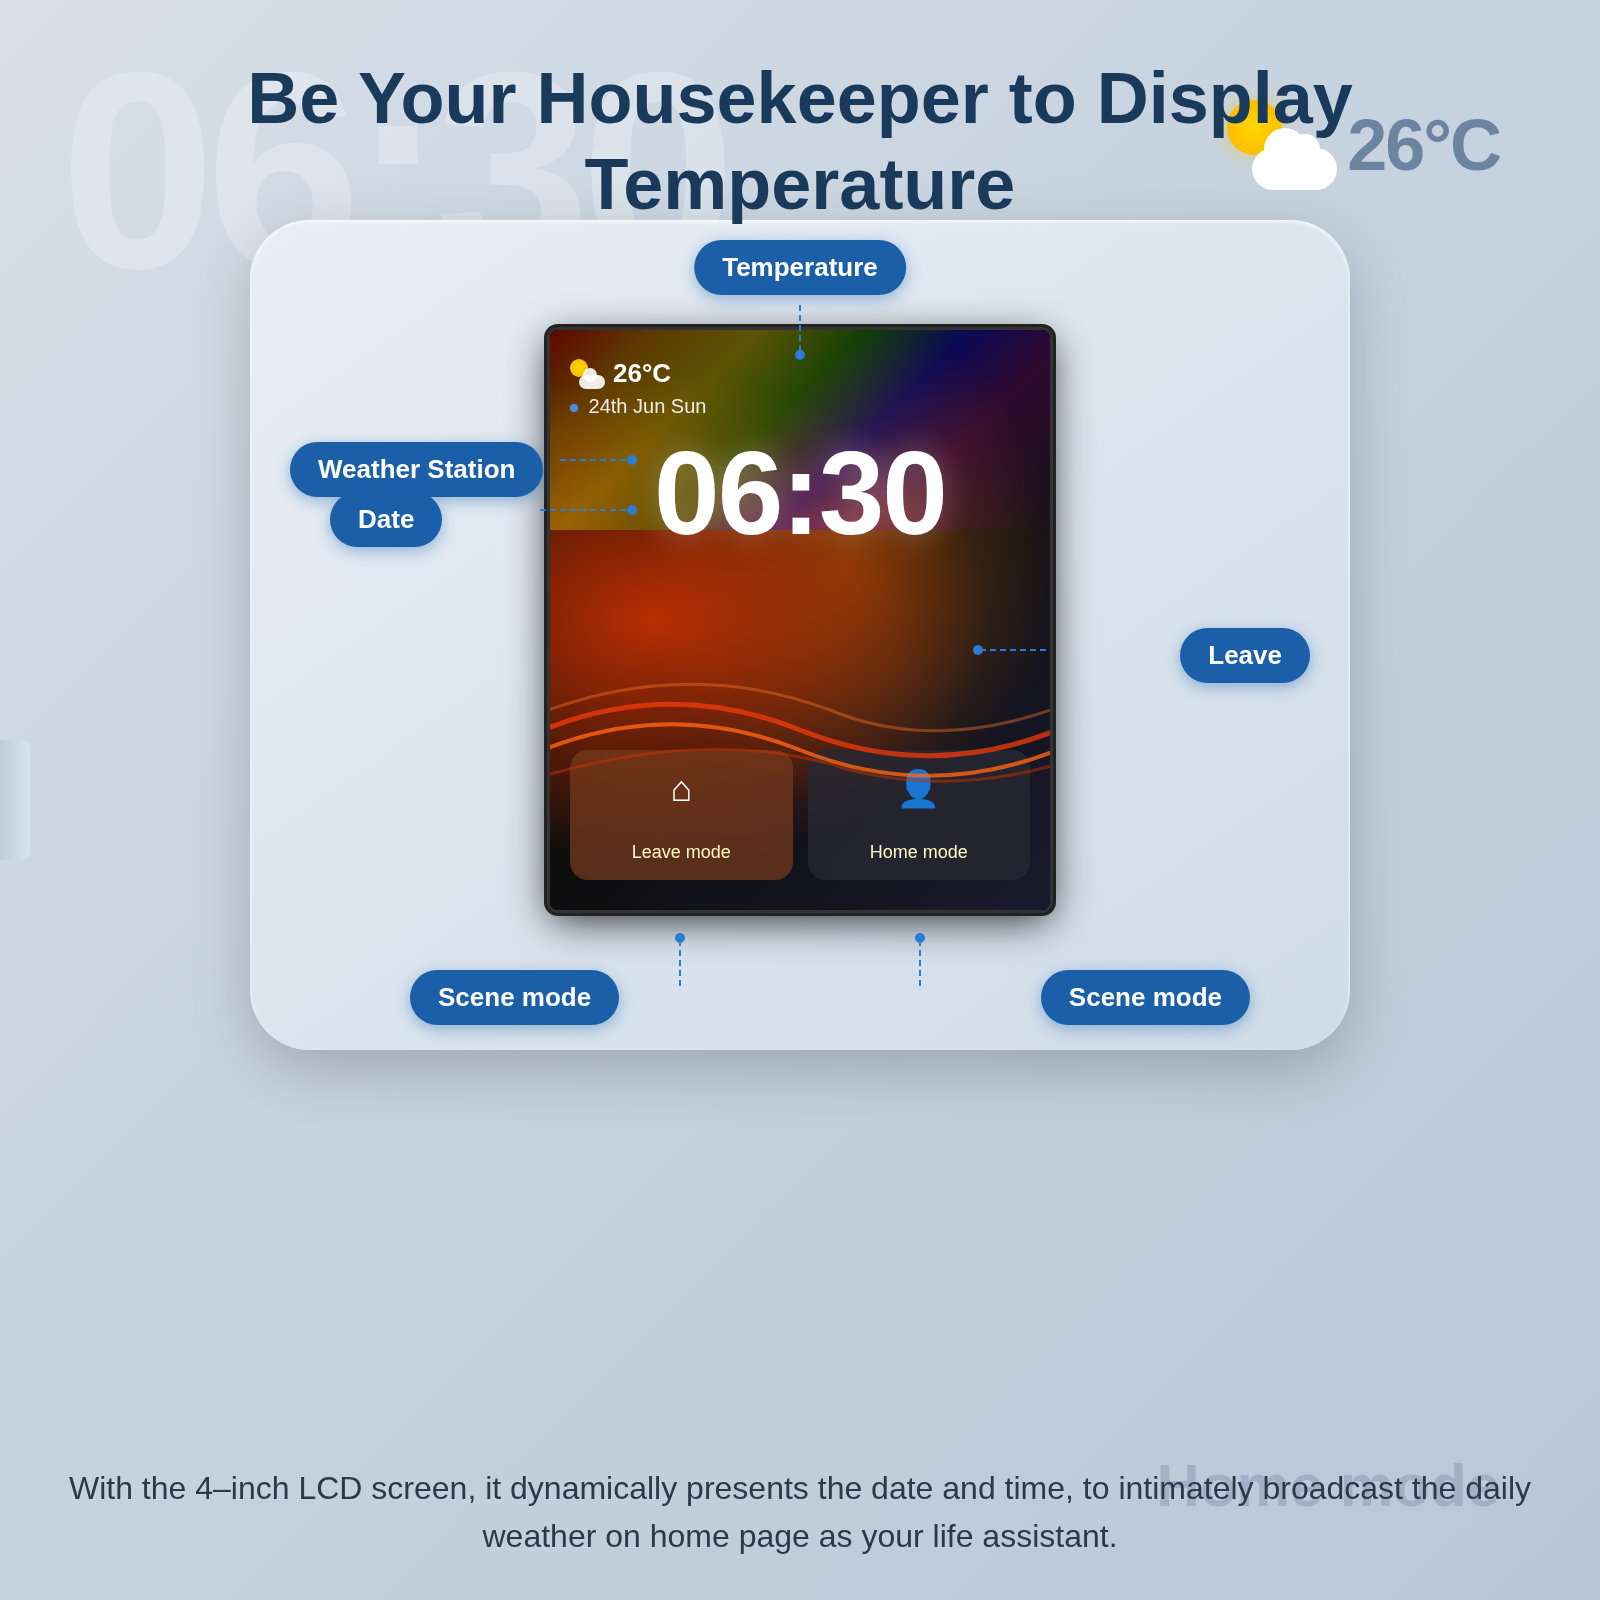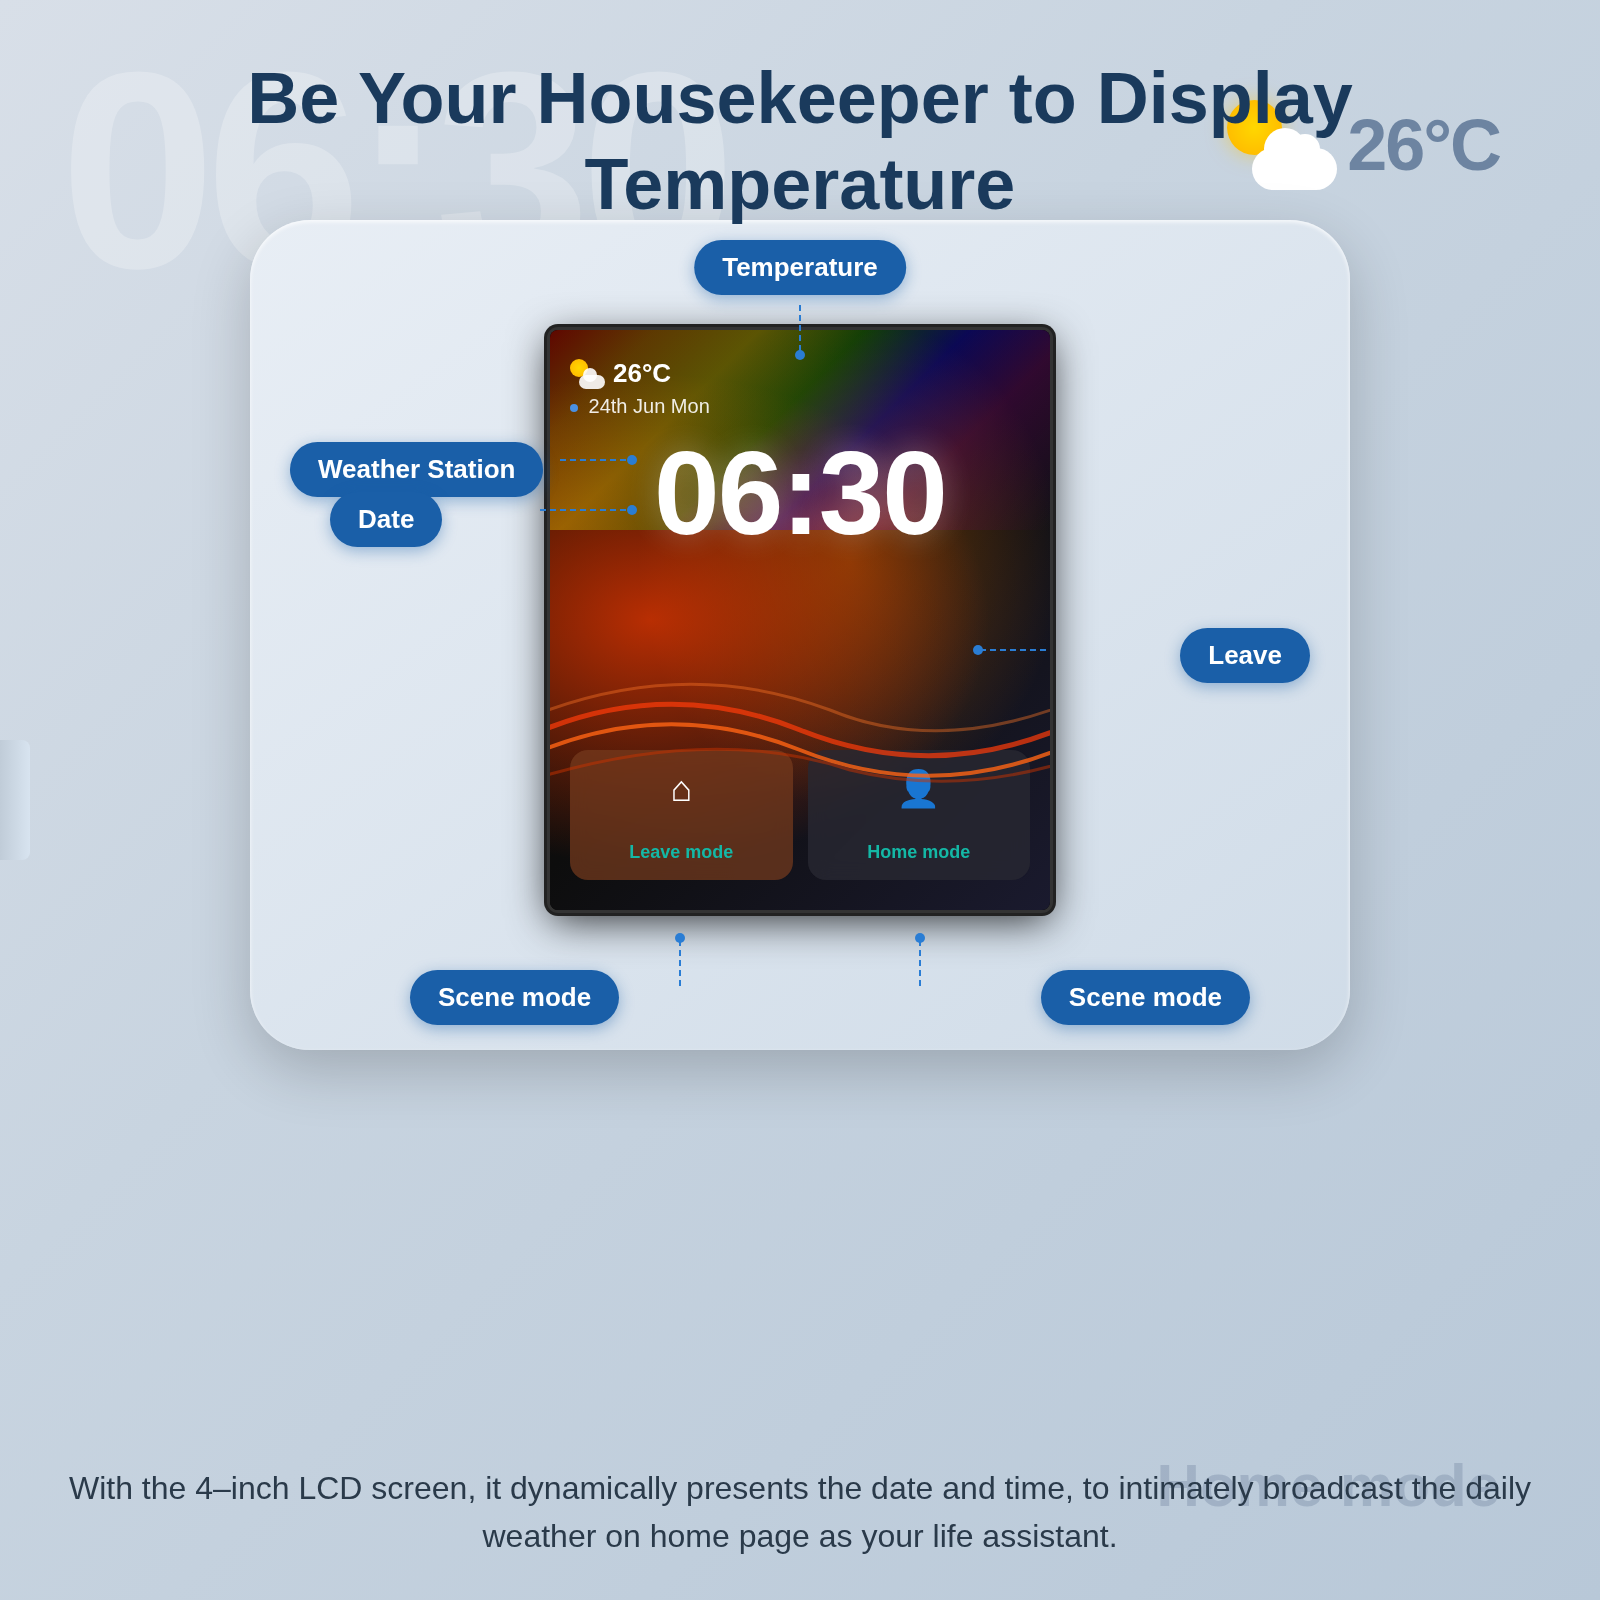--- a/index.html
+++ b/index.html
@@ -281,22 +281,22 @@
       backdrop-filter: blur(10px);
     }
 
     .mode-icon {
       font-size: 36px;
       color: white;
     }
 
     .mode-label {
       font-size: 18px;
-      color: #14b8a6;
-      font-weight: 700;
+      color: #fef9c3;
+      font-weight: 400;
       margin-top: 22px;
     }
 
     
     .annotation {
       position: absolute;
       background: #1a5fa8;
       color: white;
       font-size: 26px;
       font-weight: 600;
@@ -386,21 +386,21 @@
     <div class="screen-weather">
       <div class="weather-mini-icon">
         <div class="mini-sun"></div>
         <div class="mini-cloud"></div>
       </div>
       <span class="screen-temp">26°C</span>
     </div>
 
     <div class="screen-date">
       <span class="screen-dot"></span>
-      <span>24th Jun  Mon</span>
+      <span>24th Jun  Sun</span>
     </div>
 
     <div class="screen-time">06:30</div>
 
     <div class="mode-buttons">
       <div class="mode-btn mode-btn-leave">
         <span class="mode-icon">⌂</span>
         <span class="mode-label">Leave mode</span>
       </div>
       <div class="mode-btn mode-btn-home">

